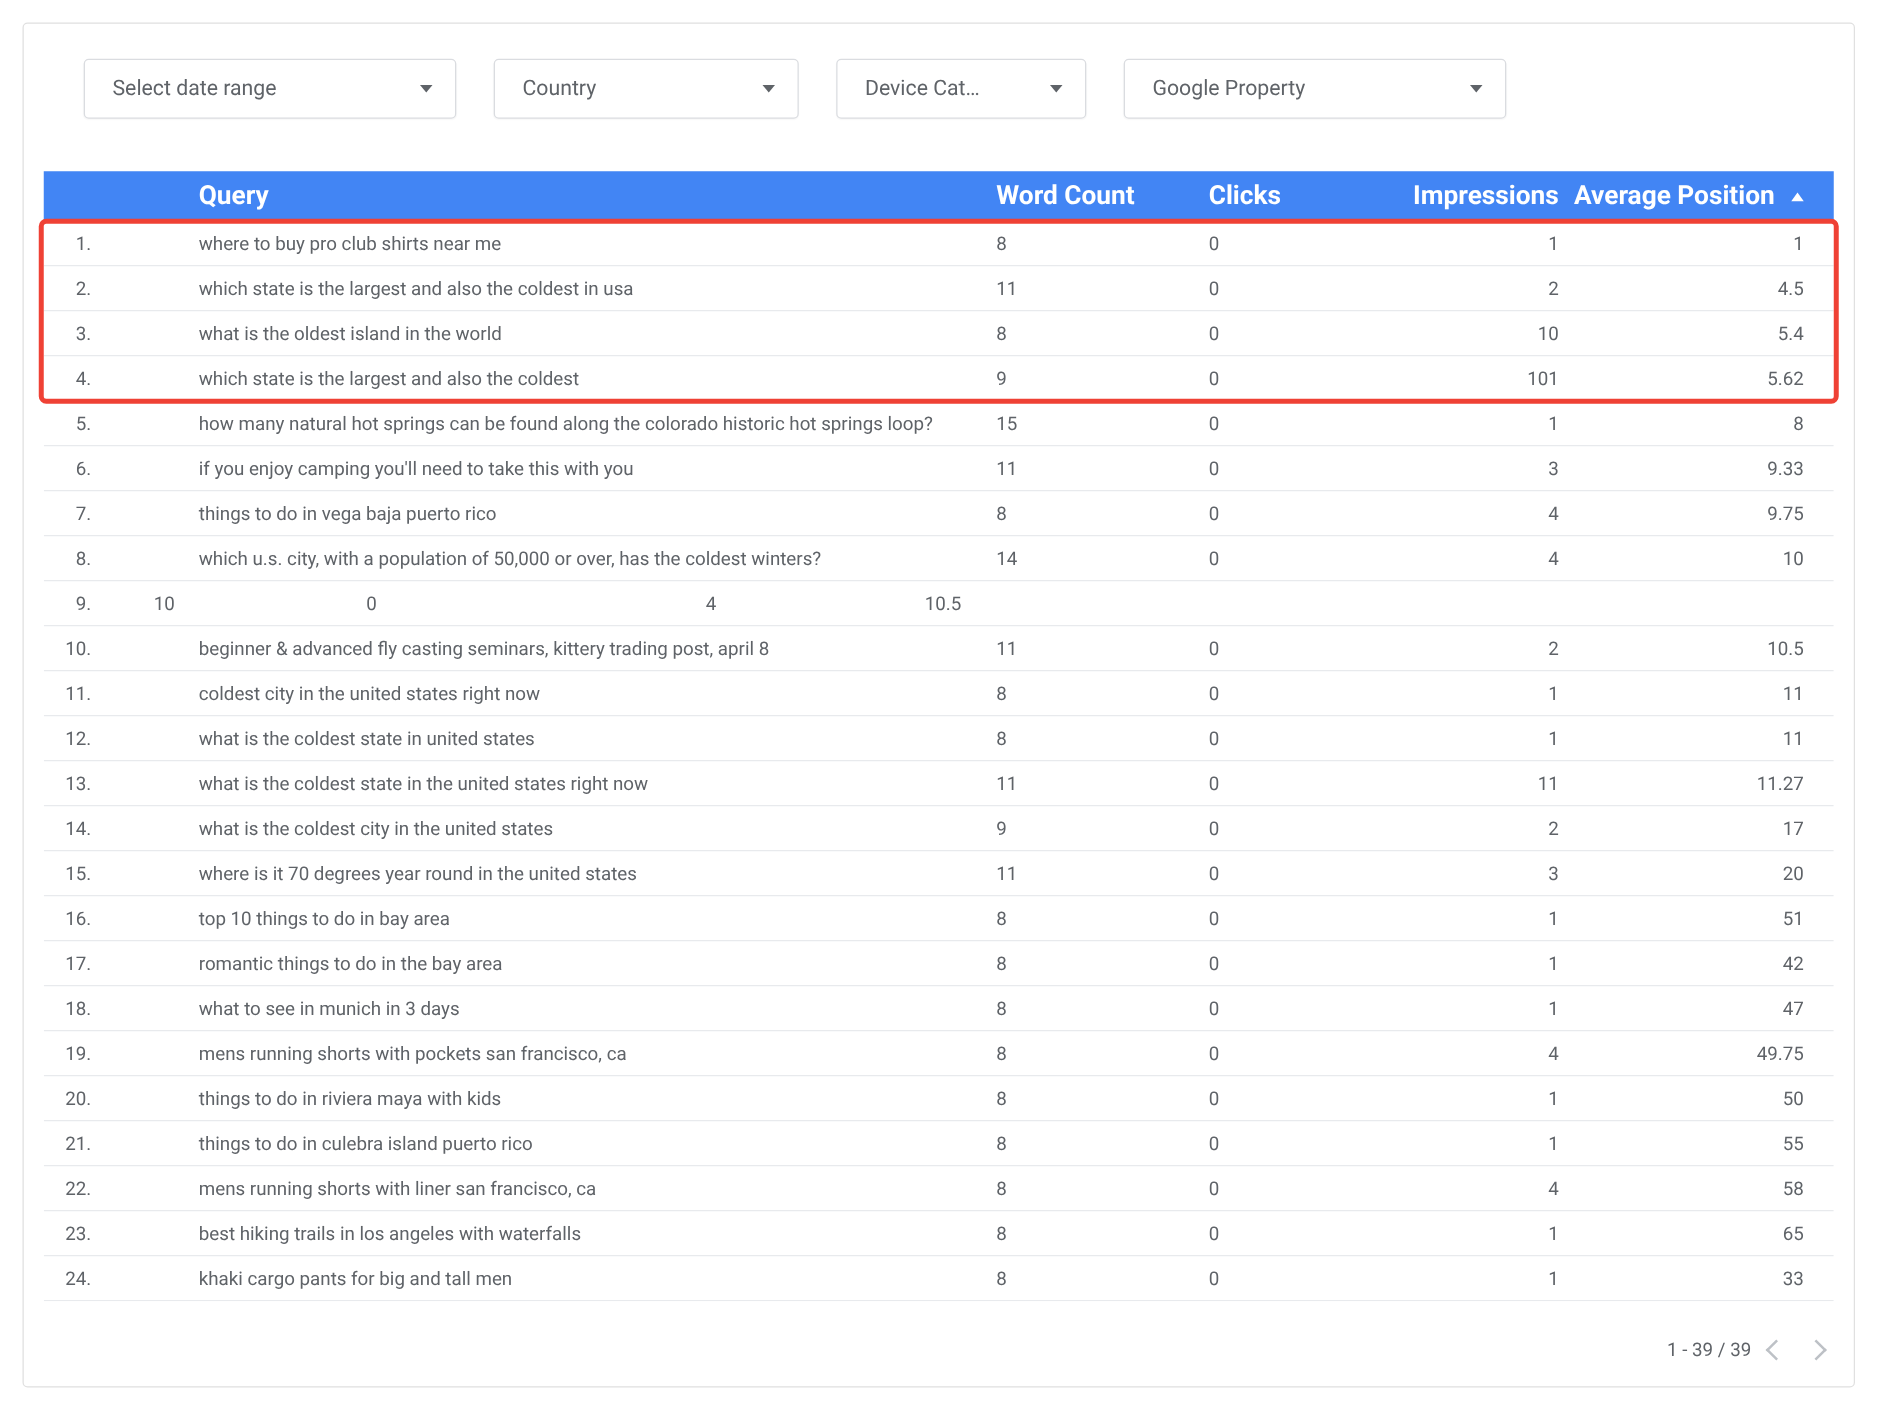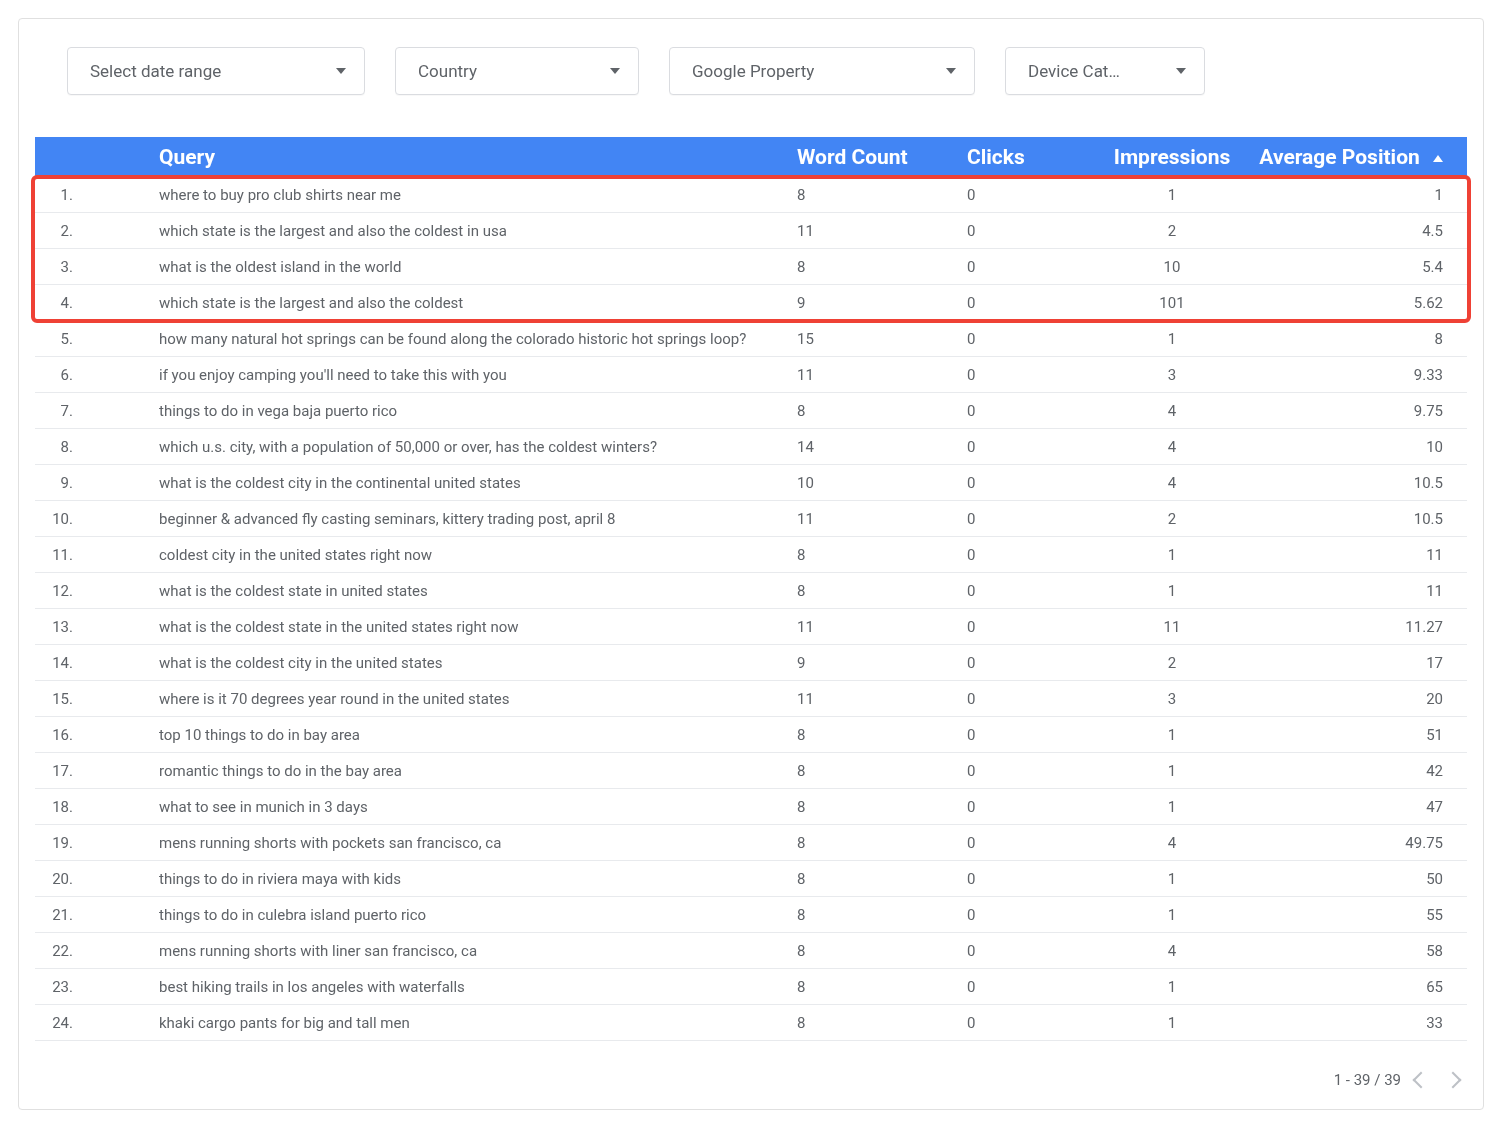--- a/index.html
+++ b/index.html
@@ -76,21 +76,21 @@
     font-weight:700;
     font-size:21px;
     height:40px;
     align-items:center;
     padding-left:0;
   }
   .col-num{width:88px;flex:none;}
   .col-q{flex:1;min-width:0;padding-left:36px;}
   .col-wc{width:170px;text-align:left;flex:none;}
   .col-cl{width:130px;flex:none;}
-  .col-im{width:150px;text-align:center;flex:none;}
+  .col-im{width:150px;text-align:right;flex:none;}
   .col-ap{width:220px;text-align:right;flex:none;padding-right:24px;}
   .thead .col-q{padding-left:36px;}
   .sort-arrow{
     display:inline-block;
     width:0;height:0;
     margin-left:8px;
     vertical-align:middle;
     border-left:5px solid transparent;
     border-right:5px solid transparent;
     border-bottom:7px solid #fff;
@@ -155,26 +155,26 @@
 
   <div class="filter-bar">
     <div class="dropdown w1">
       <span class="label">Select date range</span>
       <span class="caret"></span>
     </div>
     <div class="dropdown w2">
       <span class="label">Country</span>
       <span class="caret"></span>
     </div>
+    <div class="dropdown w4">
+      <span class="label">Device Cat…</span>
+      <span class="caret"></span>
+    </div>
     <div class="dropdown w3">
       <span class="label">Google Property</span>
-      <span class="caret"></span>
-    </div>
-    <div class="dropdown w4">
-      <span class="label">Device Cat…</span>
       <span class="caret"></span>
     </div>
   </div>
 
   <div class="table-wrap">
     <div class="thead">
       <div class="col-num"></div>
       <div class="col-q">Query</div>
       <div class="col-wc">Word Count</div>
       <div class="col-cl">Clicks</div>
@@ -244,21 +244,20 @@
         <div class="row">
           <div class="col-num">8.</div>
           <div class="col-q">which u.s. city, with a population of 50,000 or over, has the coldest winters?</div>
           <div class="col-wc">14</div>
           <div class="col-cl">0</div>
           <div class="col-im">4</div>
           <div class="col-ap">10</div>
         </div>
         <div class="row">
           <div class="col-num">9.</div>
-          <div class="col-q">what is the coldest city in the continental united states</div>
           <div class="col-wc">10</div>
           <div class="col-cl">0</div>
           <div class="col-im">4</div>
           <div class="col-ap">10.5</div>
         </div>
         <div class="row">
           <div class="col-num">10.</div>
           <div class="col-q">beginner &amp; advanced fly casting seminars, kittery trading post, april 8</div>
           <div class="col-wc">11</div>
           <div class="col-cl">0</div>

